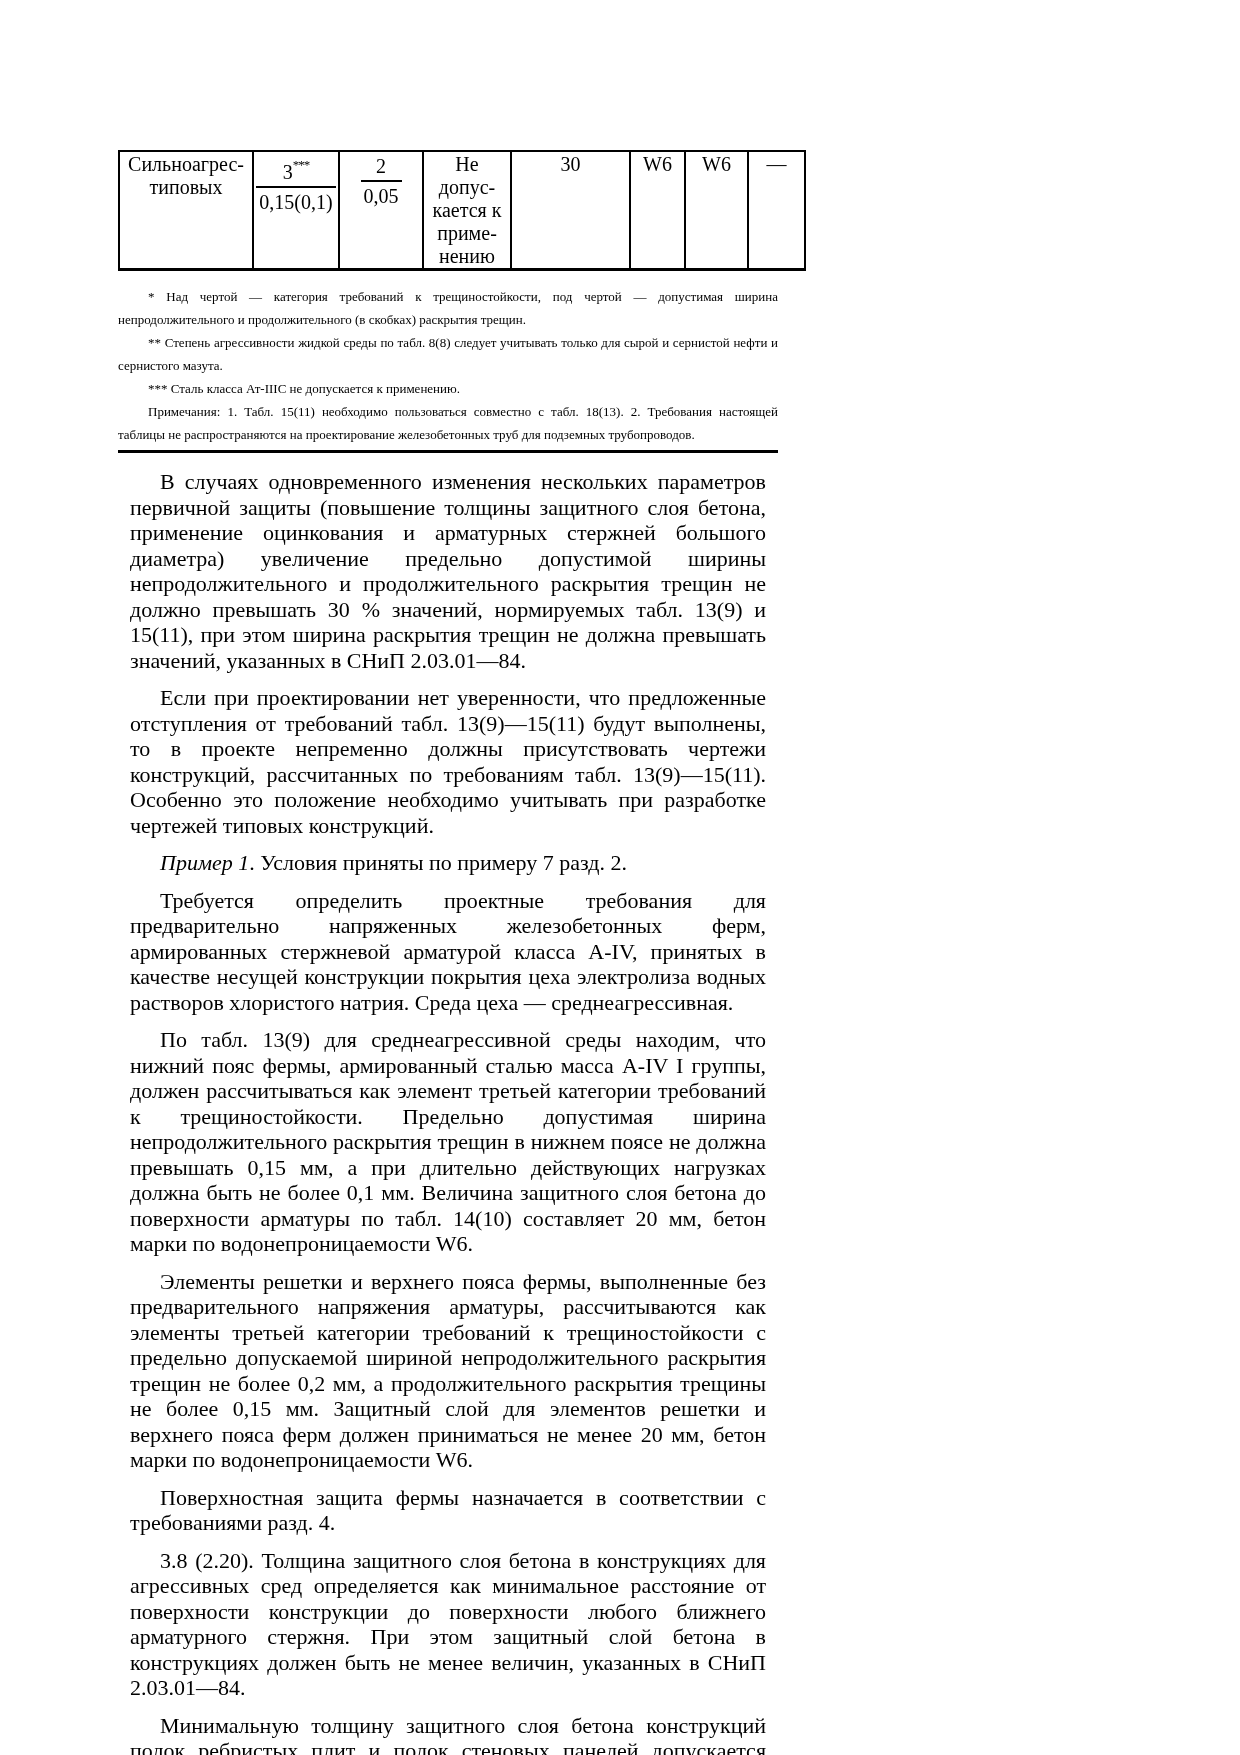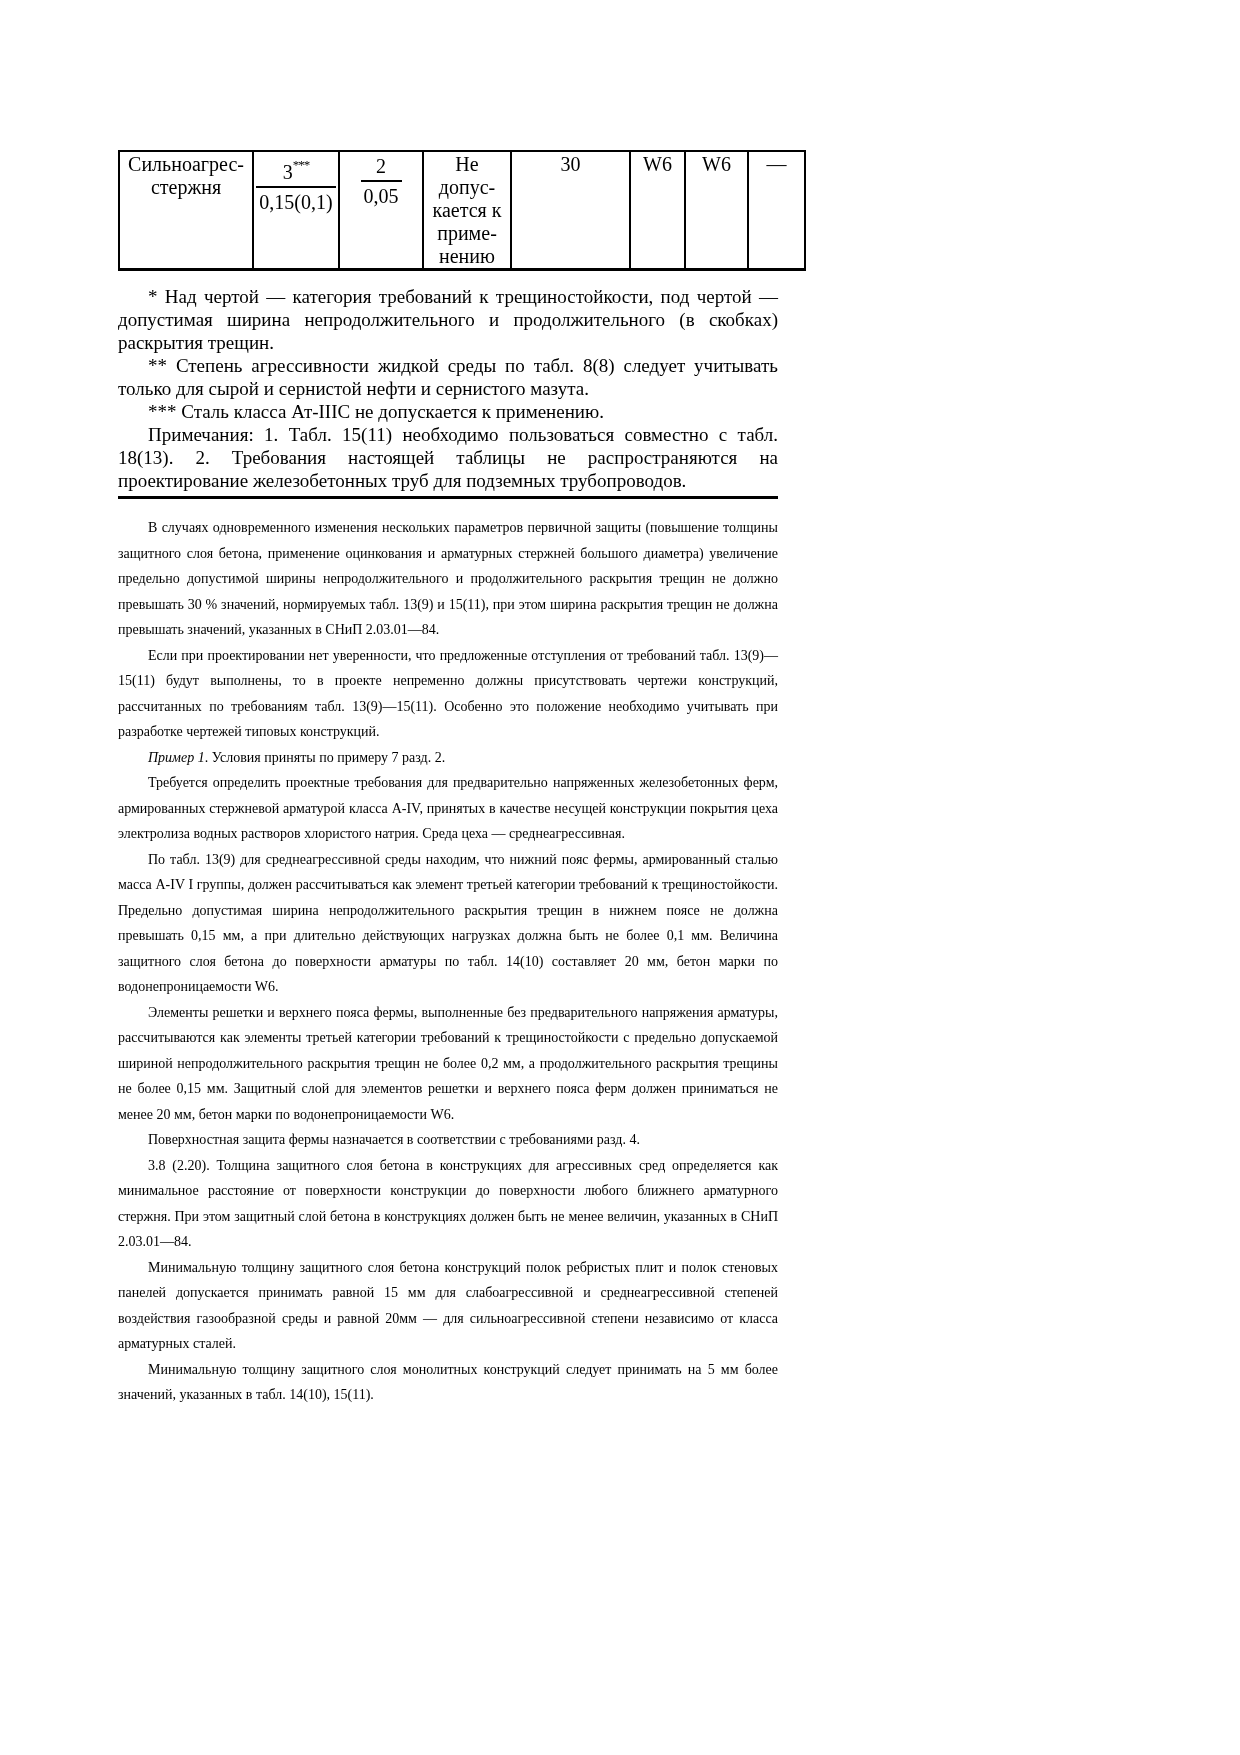--- a/index.html
+++ b/index.html
@@ -43,53 +43,53 @@
   td.c8{width:51px;}
   .blk{display:block;}
   .frac{display:inline-block;text-align:center;margin-top:2px;}
   .frac .num{display:block;padding:0 2px 2px 2px;}
   .frac .den{display:block;border-top:2px solid #000;padding:3px 3px 0 3px;}
   .stars{font-size:13px;letter-spacing:-1px;position:relative;top:-2px;}
   
   .footnotes{margin-top:14px;}
   p.fn{
     margin:0;
-    font-size:19px;
+    font-size:13px;
     line-height:23px;
     text-align:justify;
     text-indent:30px;
   }
   .rule{
     margin-top:4px;
     height:3px;
     background:#000;
     width:660px;
   }
   
   .bodytext{margin-top:16px;}
   p.bp{
-    margin:0;
-    font-size:14px;
+    margin:12px;
+    font-size:22px;
     line-height:25.5px;
     text-align:justify;
     text-indent:30px;
   }
   p.bp i{font-style:italic;}
 </style>
 </head>
 <body>
 
 <div class="page">
 
   <table class="cont-table">
     <tbody>
         <tr>
       <td class="c1">
         <span class="blk">Сильноагрес-</span>
-        <span class="blk">стержня</span>
+        <span class="blk">типовых</span>
       </td>
       <td class="c2">
         <span class="frac">
           <span class="num"><span>3</span><sup class="stars">***</sup></span>
           <span class="den">0,15(0,1)</span>
         </span>
       </td>
       <td class="c3">
         <span class="frac">
           <span class="num">2</span>

